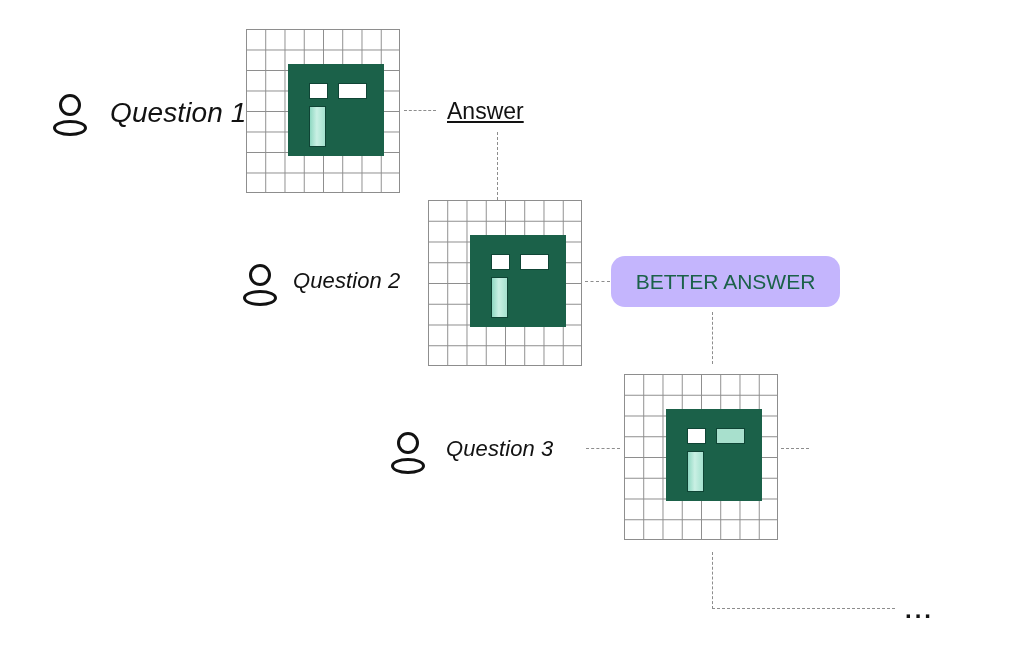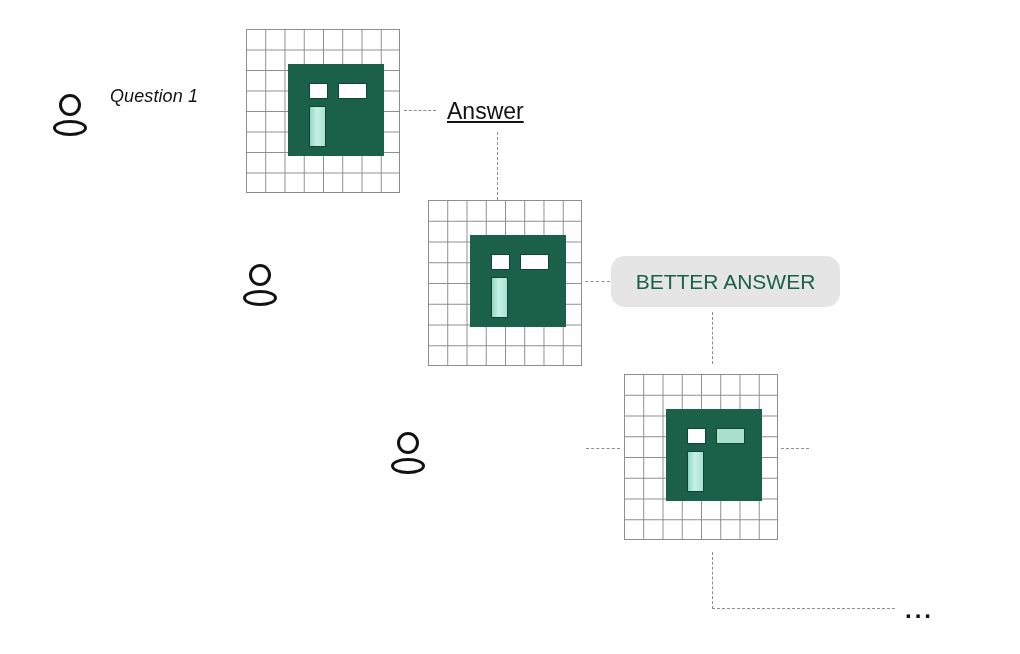--- a/index.html
+++ b/index.html
@@ -50,21 +50,21 @@
   }
 
   
   .answer-plain{
     position:absolute;color:#121212;white-space:nowrap;text-decoration:underline;
   }
   .pill{
     position:absolute;display:flex;align-items:center;justify-content:center;
     white-space:nowrap;box-sizing:border-box;
   }
-  .pill.better{background:#e5e5e5;color:#1b6149;border-radius:14px;}
+  .pill.better{background:#c4b5fd;color:#1b6149;border-radius:14px;}
   .pill.great{background:#1b6149;color:#ffffff;border-radius:12px;}
 
   
   .dash-h{
     position:absolute;height:0;border-top:1.6px dashed #8d8d8d;
   }
   .dash-v{
     position:absolute;width:0;border-left:1.6px dashed #8d8d8d;
   }
   .dots{
@@ -75,61 +75,63 @@
 </head>
 <body>
 
 <div class="stage">
 
   <div class="person" style="left:48px;top:92px;">
     <div class="head"></div>
     <div class="body"></div>
   </div>
 
-  <div class="qlabel" style="left:110px;top:86px;font-size:18px;">Question 1</div>
+  <div class="qlabel" style="left:110px;top:97px;font-size:28px;">Question 1</div>
 
   <div class="gridtile" style="left:246px;top:29px;width:154px;height:164px;">
     <div class="cells" style="background-size:19.25px 20.5px;"></div>
     <div class="block" style="left:42px;top:35px;width:96px;height:92px;"></div>
     <div class="sq white" style="left:63px;top:54px;width:19px;height:16px;"></div>
     <div class="sq white" style="left:92px;top:54px;width:29px;height:16px;"></div>
     <div class="bar" style="left:63px;top:77px;width:17px;height:41px;"></div>
   </div>
 
   <div class="dash-h" style="left:404px;top:110px;width:32px;"></div>
 
   <div class="answer-plain" style="left:447px;top:98px;font-size:23px;">Answer</div>
 
   <div class="dash-v" style="left:497px;top:132px;height:68px;"></div>
 
   <div class="person" style="left:238px;top:262px;">
     <div class="head"></div>
     <div class="body"></div>
   </div>
 
+  <div class="qlabel" style="left:293px;top:268px;font-size:22px;">Question 2</div>
 
   <div class="gridtile" style="left:428px;top:200px;width:154px;height:166px;">
     <div class="cells" style="background-size:19.25px 20.75px;"></div>
     <div class="block" style="left:42px;top:35px;width:96px;height:92px;"></div>
     <div class="sq white" style="left:63px;top:54px;width:19px;height:16px;"></div>
     <div class="sq white" style="left:92px;top:54px;width:29px;height:16px;"></div>
     <div class="bar" style="left:63px;top:77px;width:17px;height:41px;"></div>
   </div>
 
   <div class="dash-h" style="left:585px;top:281px;width:25px;"></div>
 
   <div class="pill better" style="left:611px;top:256px;width:229px;height:51px;font-size:21px;">BETTER ANSWER</div>
 
   <div class="dash-v" style="left:712px;top:312px;height:52px;"></div>
 
   <div class="person" style="left:386px;top:430px;">
     <div class="head"></div>
     <div class="body"></div>
   </div>
 
+  <div class="qlabel" style="left:446px;top:436px;font-size:22px;">Question 3</div>
 
   <div class="dash-h" style="left:586px;top:448px;width:34px;"></div>
 
   <div class="gridtile" style="left:624px;top:374px;width:154px;height:166px;">
     <div class="cells" style="background-size:19.25px 20.75px;"></div>
     <div class="block" style="left:42px;top:35px;width:96px;height:92px;"></div>
     <div class="sq white" style="left:63px;top:54px;width:19px;height:16px;"></div>
     <div class="sq mint" style="left:92px;top:54px;width:29px;height:16px;"></div>
     <div class="bar" style="left:63px;top:77px;width:17px;height:41px;"></div>
   </div>

